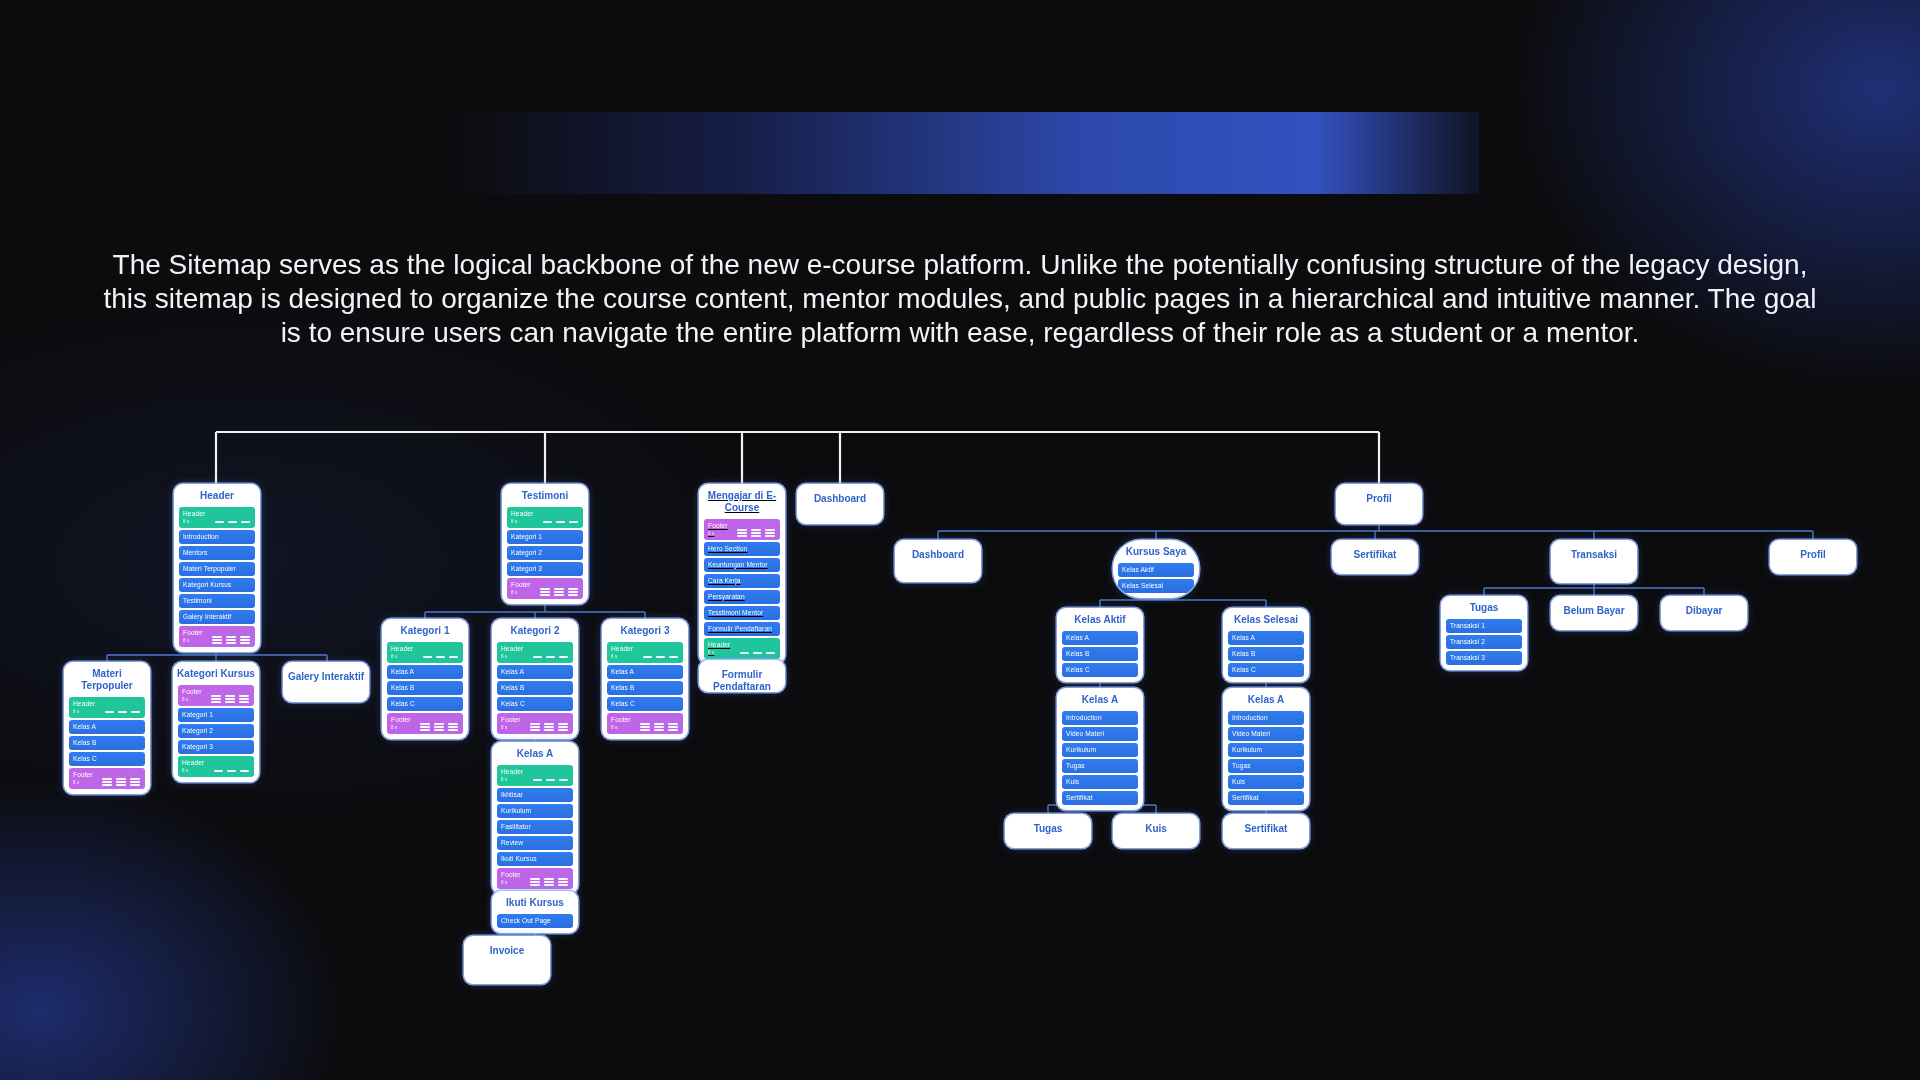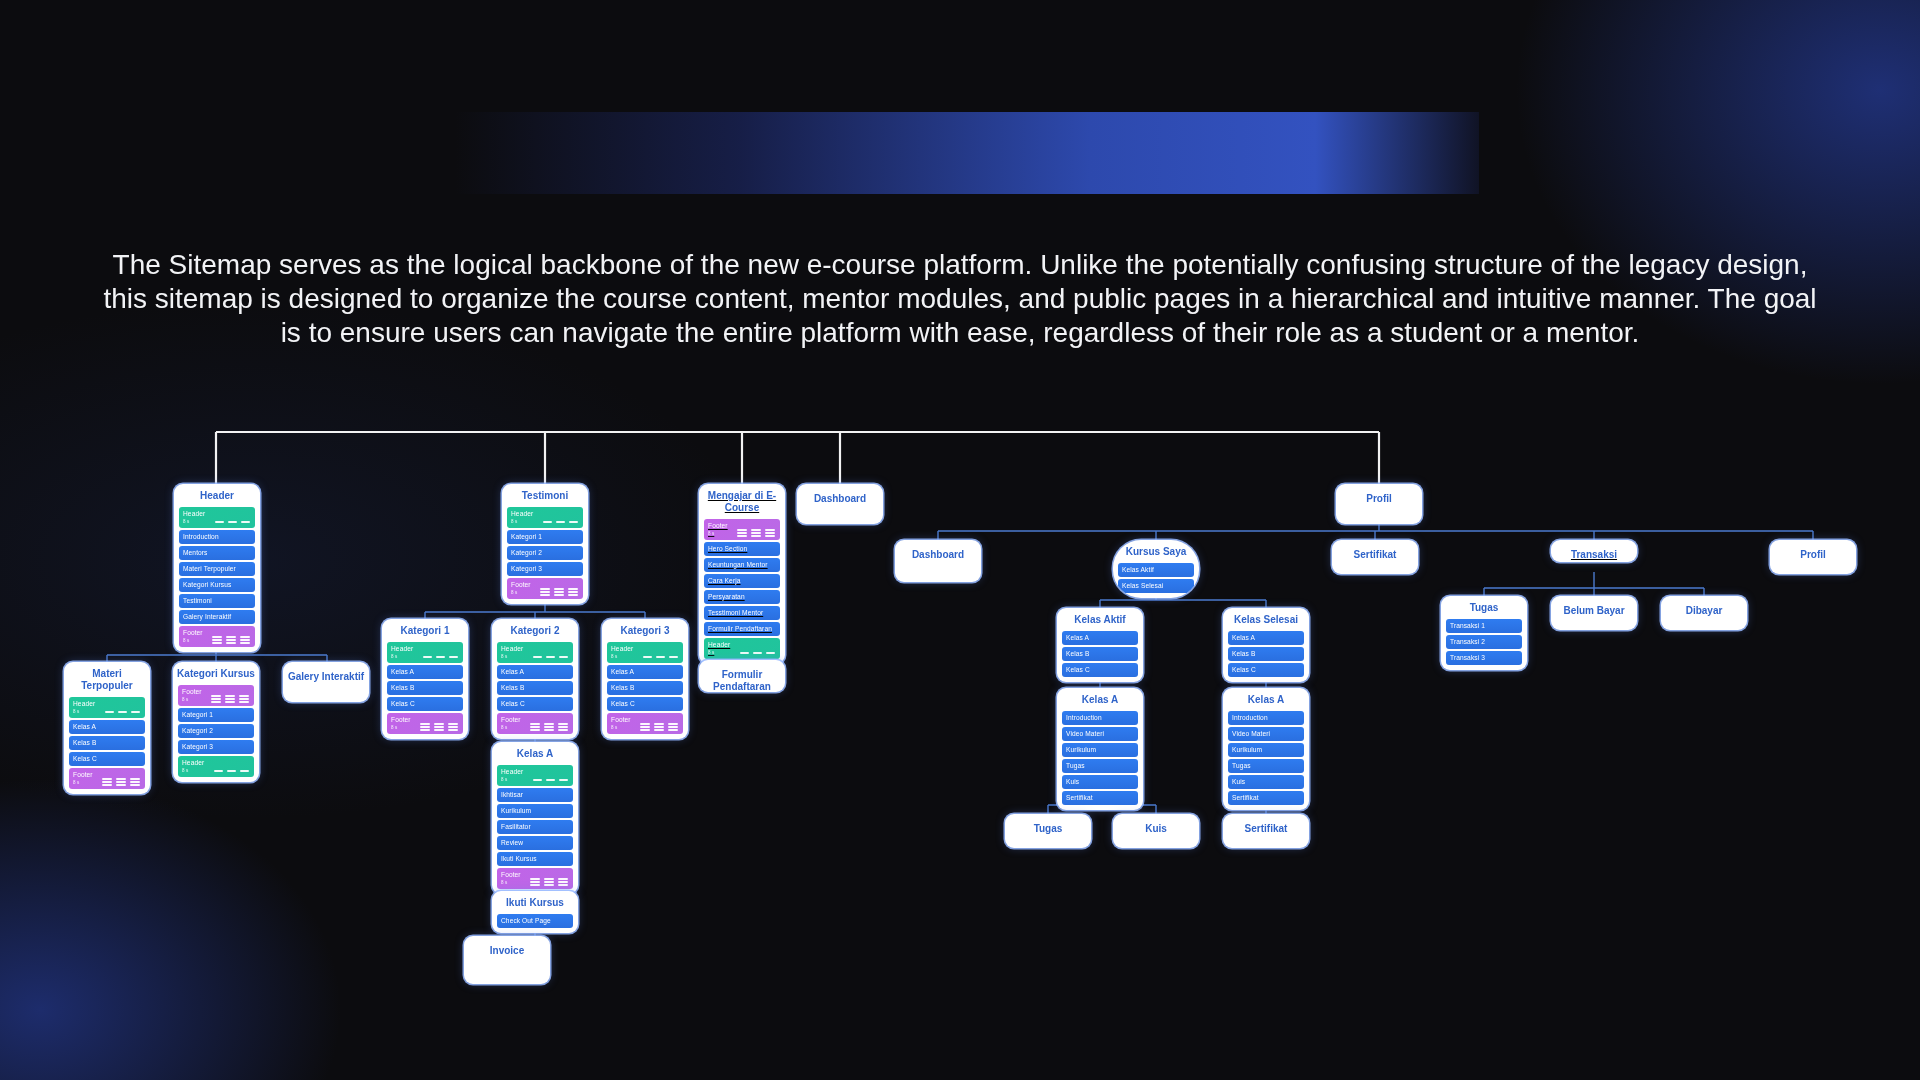--- a/index.html
+++ b/index.html
@@ -495,21 +495,21 @@
       <div class="rows">
         <div class="row blue">Kelas Aktif</div>
         <div class="row blue">Kelas Selesai</div>
       </div>
     </div>
 
     <div class="node plain" style="left:1332px; top:540px; width:86px; height:34px;">
       <div class="node-title">Sertifikat</div>
     </div>
 
-    <div class="node plain" style="left:1551px; top:540px; width:86px; height:22px;text-decoration:underline;">
+    <div class="node plain" style="left:1551px; top:540px; width:86px; height:43px;">
       <div class="node-title">Transaksi</div>
     </div>
 
     <div class="node plain" style="left:1770px; top:540px; width:86px; height:34px;">
       <div class="node-title">Profil</div>
     </div>
 
     <div class="node" style="left:1057px; top:608px; width:86px;">
       <div class="node-title">Kelas Aktif</div>
       <div class="rows">

